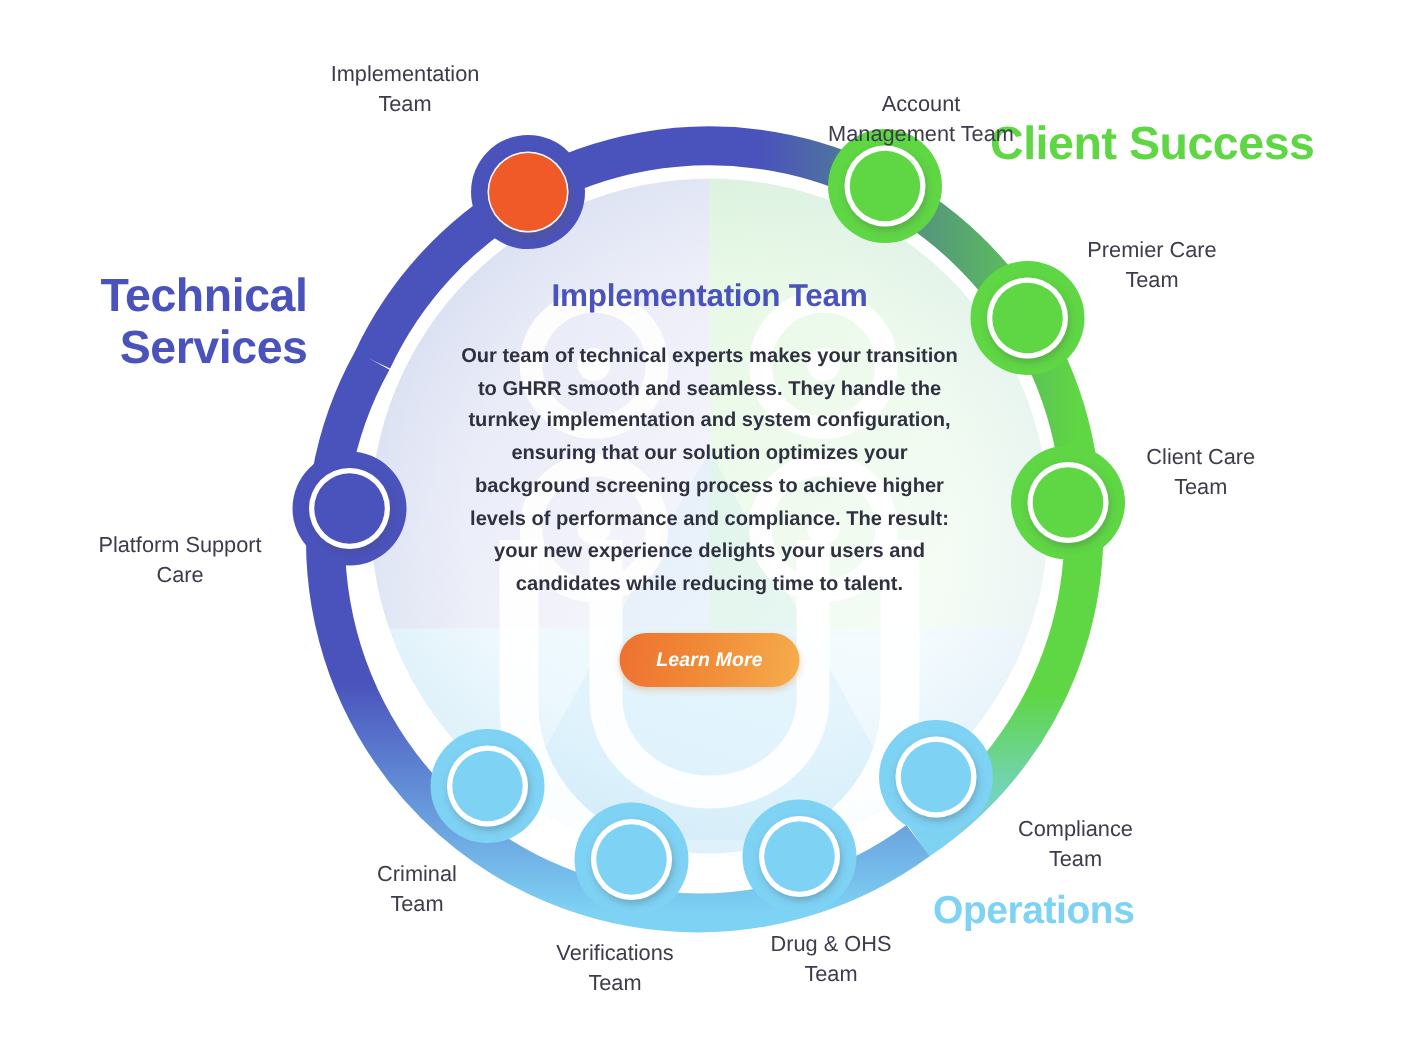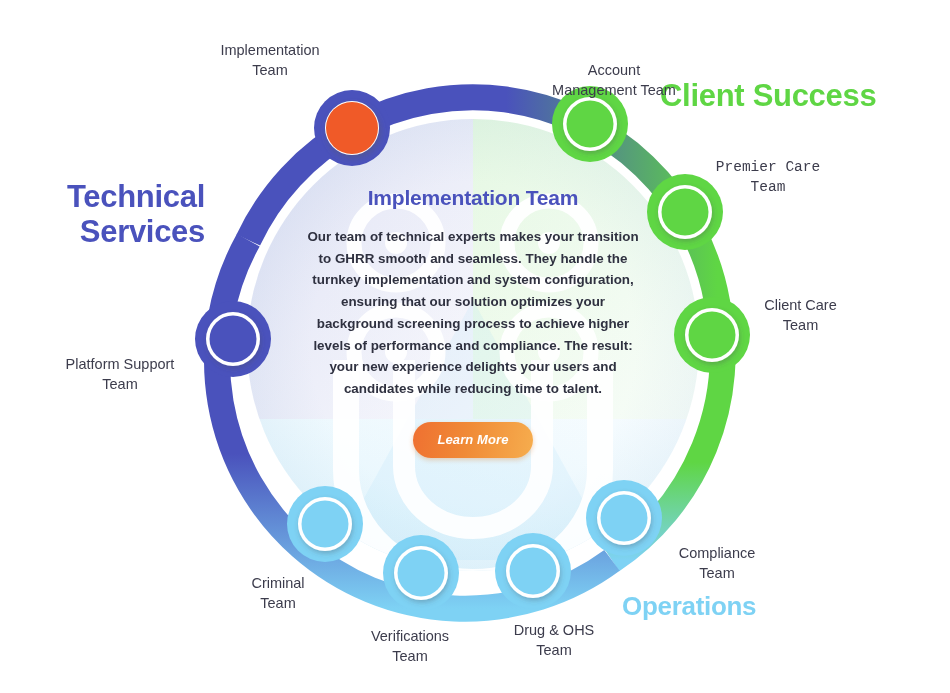--- a/index.html
+++ b/index.html
@@ -233,40 +233,40 @@
   <div class="section-heading" id="sh-client">Client Success</div>
 
   <div class="section-heading" id="sh-operations">Operations</div>
 
   <div class="node-label" style="left:200px;top:41px;width:140px;">Implementation
 Team</div>
 
   <div class="node-label" style="left:520px;top:26px;width:188px;margin-top:35px;">Account
 Management Team</div>
 
-  <div class="node-label" style="left:698px;top:158px;width:140px;font-family:Liberation Mono, monospace;">Premier Care
+  <div class="node-label" style="left:698px;top:158px;width:140px;">Premier Care
 Team</div>
 
   <div class="node-label" style="left:733px;top:296px;width:135px;">Client Care
 Team</div>
 
   <div class="node-label" style="left:650px;top:544px;width:134px;">Compliance
 Team</div>
 
   <div class="node-label" style="left:487px;top:621px;width:134px;">Drug &amp; OHS
 Team</div>
 
   <div class="node-label" style="left:343px;top:627px;width:134px;">Verifications
 Team</div>
 
   <div class="node-label" style="left:211px;top:574px;width:134px;">Criminal
 Team</div>
 
   <div class="node-label" style="left:40px;top:355px;width:160px;">Platform Support
-Team</div>
+Care</div>
 
   <div id="centre">
     <div id="centre-title">Implementation Team</div>
     <div id="centre-body">Our team of technical experts makes your transition to GHRR smooth and seamless. They handle the turnkey implementation and system configuration, ensuring that our solution optimizes your background screening process to achieve higher levels of performance and compliance. The result: your new experience delights your users and candidates while reducing time to talent.</div>
     <div id="cta-wrap">
       <button id="cta">Learn More</button>
     </div>
   </div>
 
 </div>

